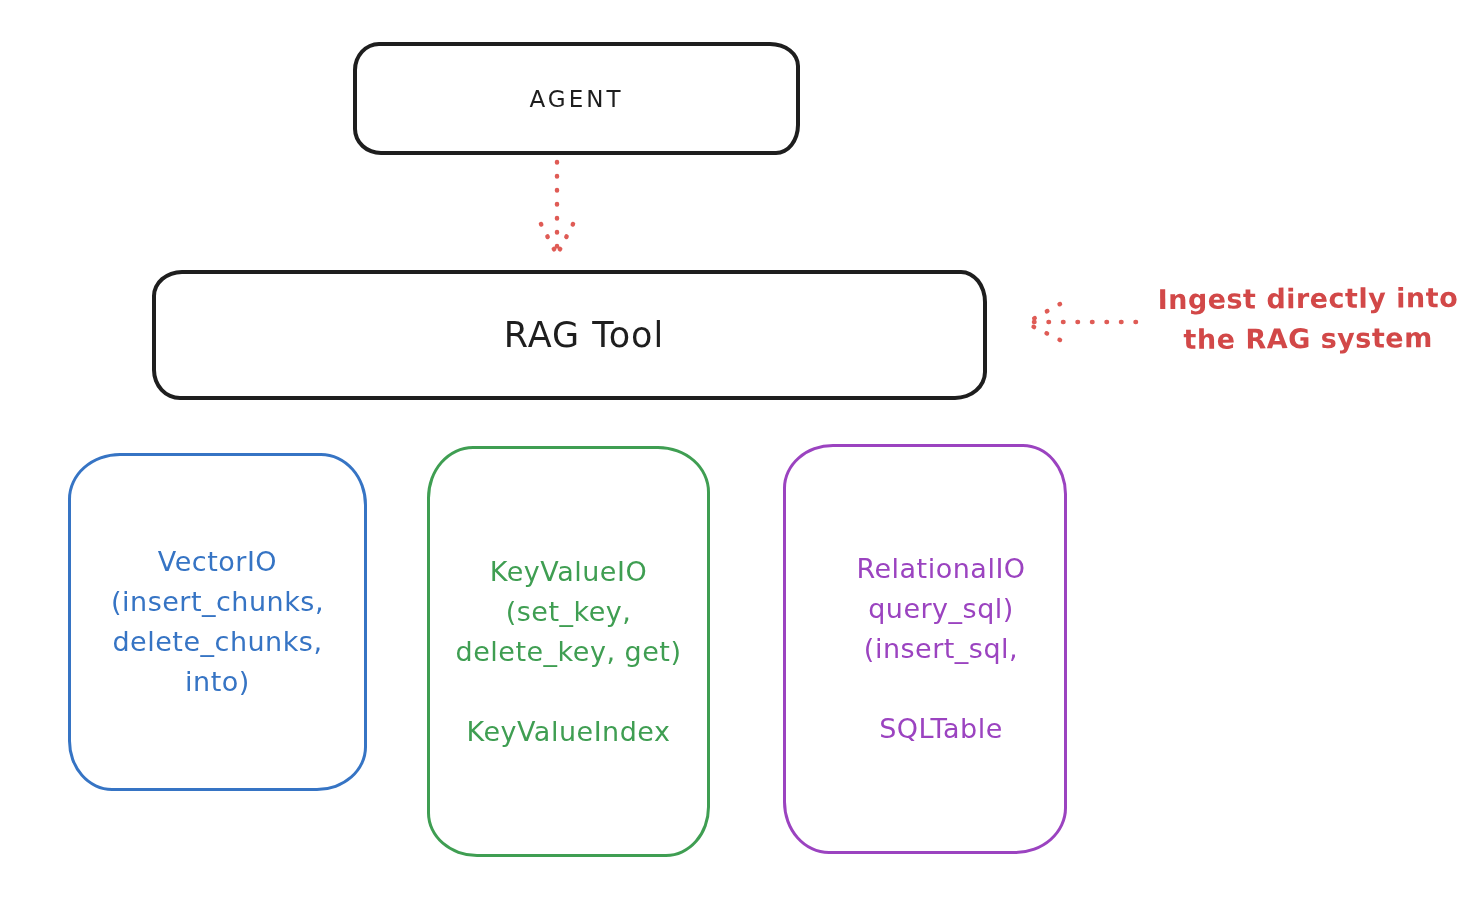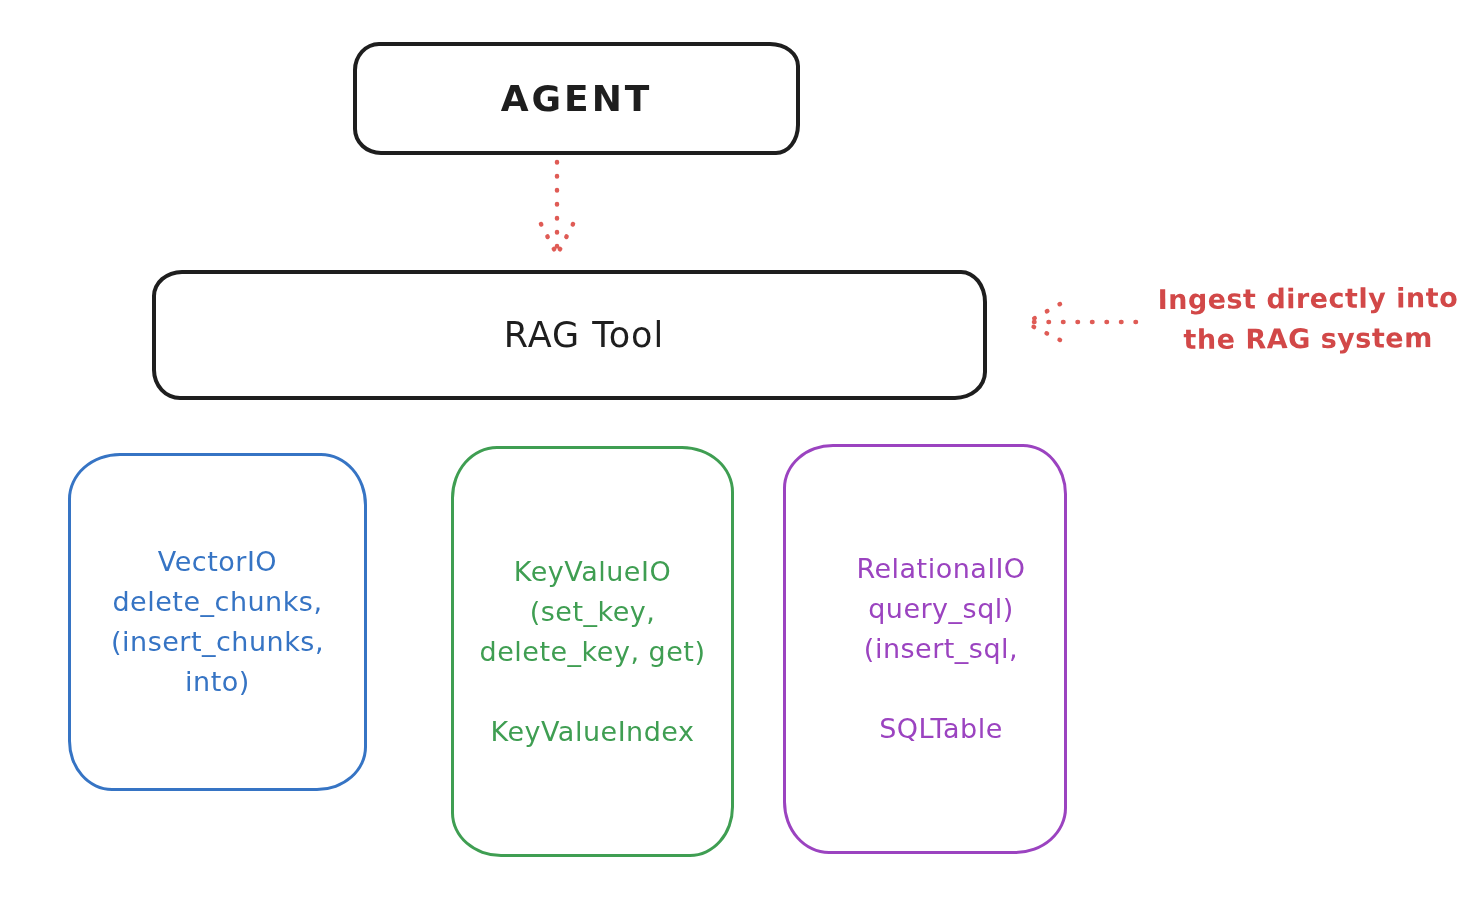--- a/index.html
+++ b/index.html
@@ -14,21 +14,21 @@
 
   .node {
     position: absolute;
     display: flex; align-items: center; justify-content: center;
     background: #ffffff;
     border: 4px solid #1e1e1e;
   }
   .agent-box {
     left: 353px; top: 42px; width: 447px; height: 113px;
     border-radius: 26px 30px 24px 28px / 28px 24px 30px 26px;
-    font-size: 36px; letter-spacing: 3px; font-weight: bold;
+    font-size: 23px; letter-spacing: 3px; font-weight: normal;
   }
   .rag-box {
     left: 152px; top: 270px; width: 835px; height: 130px;
     border-radius: 30px 26px 32px 28px / 26px 32px 28px 30px;
     font-size: 35px; letter-spacing: 1px; padding-left: 29px;
   }
 
   .arrow-svg { position: absolute; overflow: visible; }
   .down-arrow { left: 529px; top: 158px; }
   .left-arrow { left: 1012px; top: 296px; }
@@ -54,21 +54,20 @@
     line-height: 40px;
   }
   .storage-box .index-label { margin-top: 40px; }
   .box-vector {
     left: 68px; top: 453px; width: 299px; height: 338px;
     border-radius: 52px 46px 50px 44px / 46px 52px 44px 50px;
   }
   .box-keyvalue {
     left: 427px; top: 446px; width: 283px; height: 411px;
     border-radius: 46px 52px 44px 50px / 52px 46px 50px 44px;
-    margin-left: 24px;
   }
   .box-relational {
     left: 783px; top: 444px; width: 284px; height: 410px;
     border-radius: 50px 44px 52px 46px / 44px 50px 46px 52px;
     padding-left: 32px;
   }
 </style>
 </head>
 <body>
 
@@ -98,22 +97,22 @@
     </g>
   </svg>
 
   <div class="annotation">
     <div>Ingest directly into</div>
     <div>the RAG system</div>
   </div>
 
   <div class="storage-box box-vector" style="border-color: rgb(54, 116, 196); color: rgb(54, 116, 196);">
     <div>VectorIO</div>
+    <div>(insert_chunks,</div>
     <div>delete_chunks,</div>
-    <div>(insert_chunks,</div>
     <div>into)</div>
   </div>
 
   <div class="storage-box box-keyvalue" style="border-color: rgb(63, 158, 82); color: rgb(63, 158, 82);">
     <div>KeyValueIO</div>
     <div>(set_key,</div>
     <div>delete_key, get)</div>
     <div class="index-label">KeyValueIndex</div>
   </div>
 

